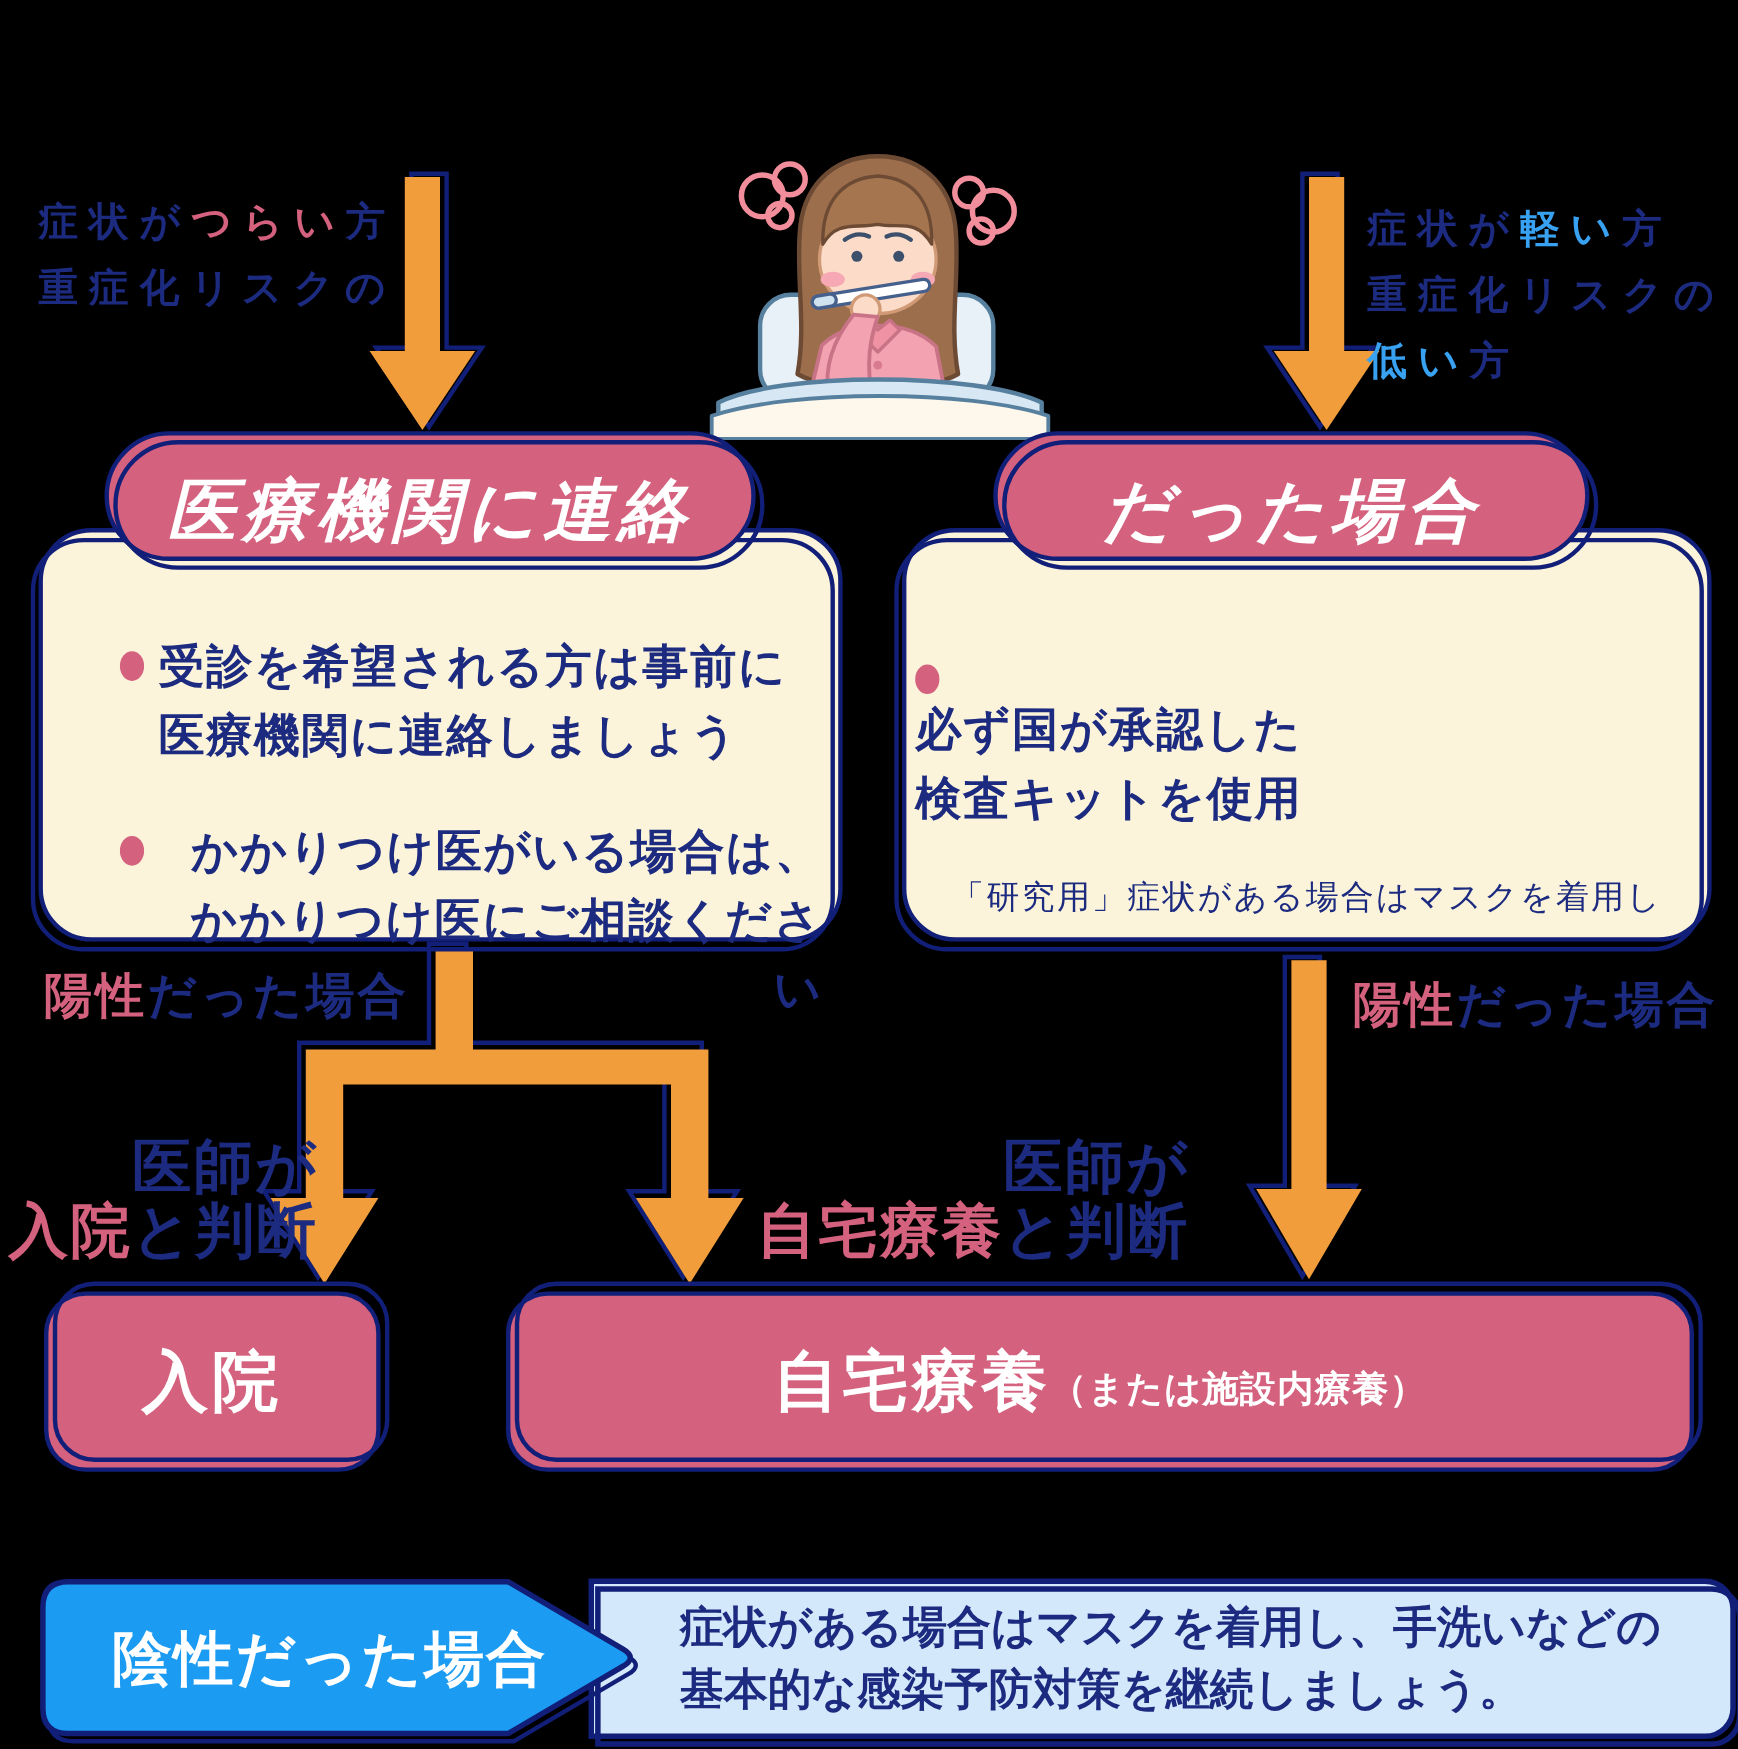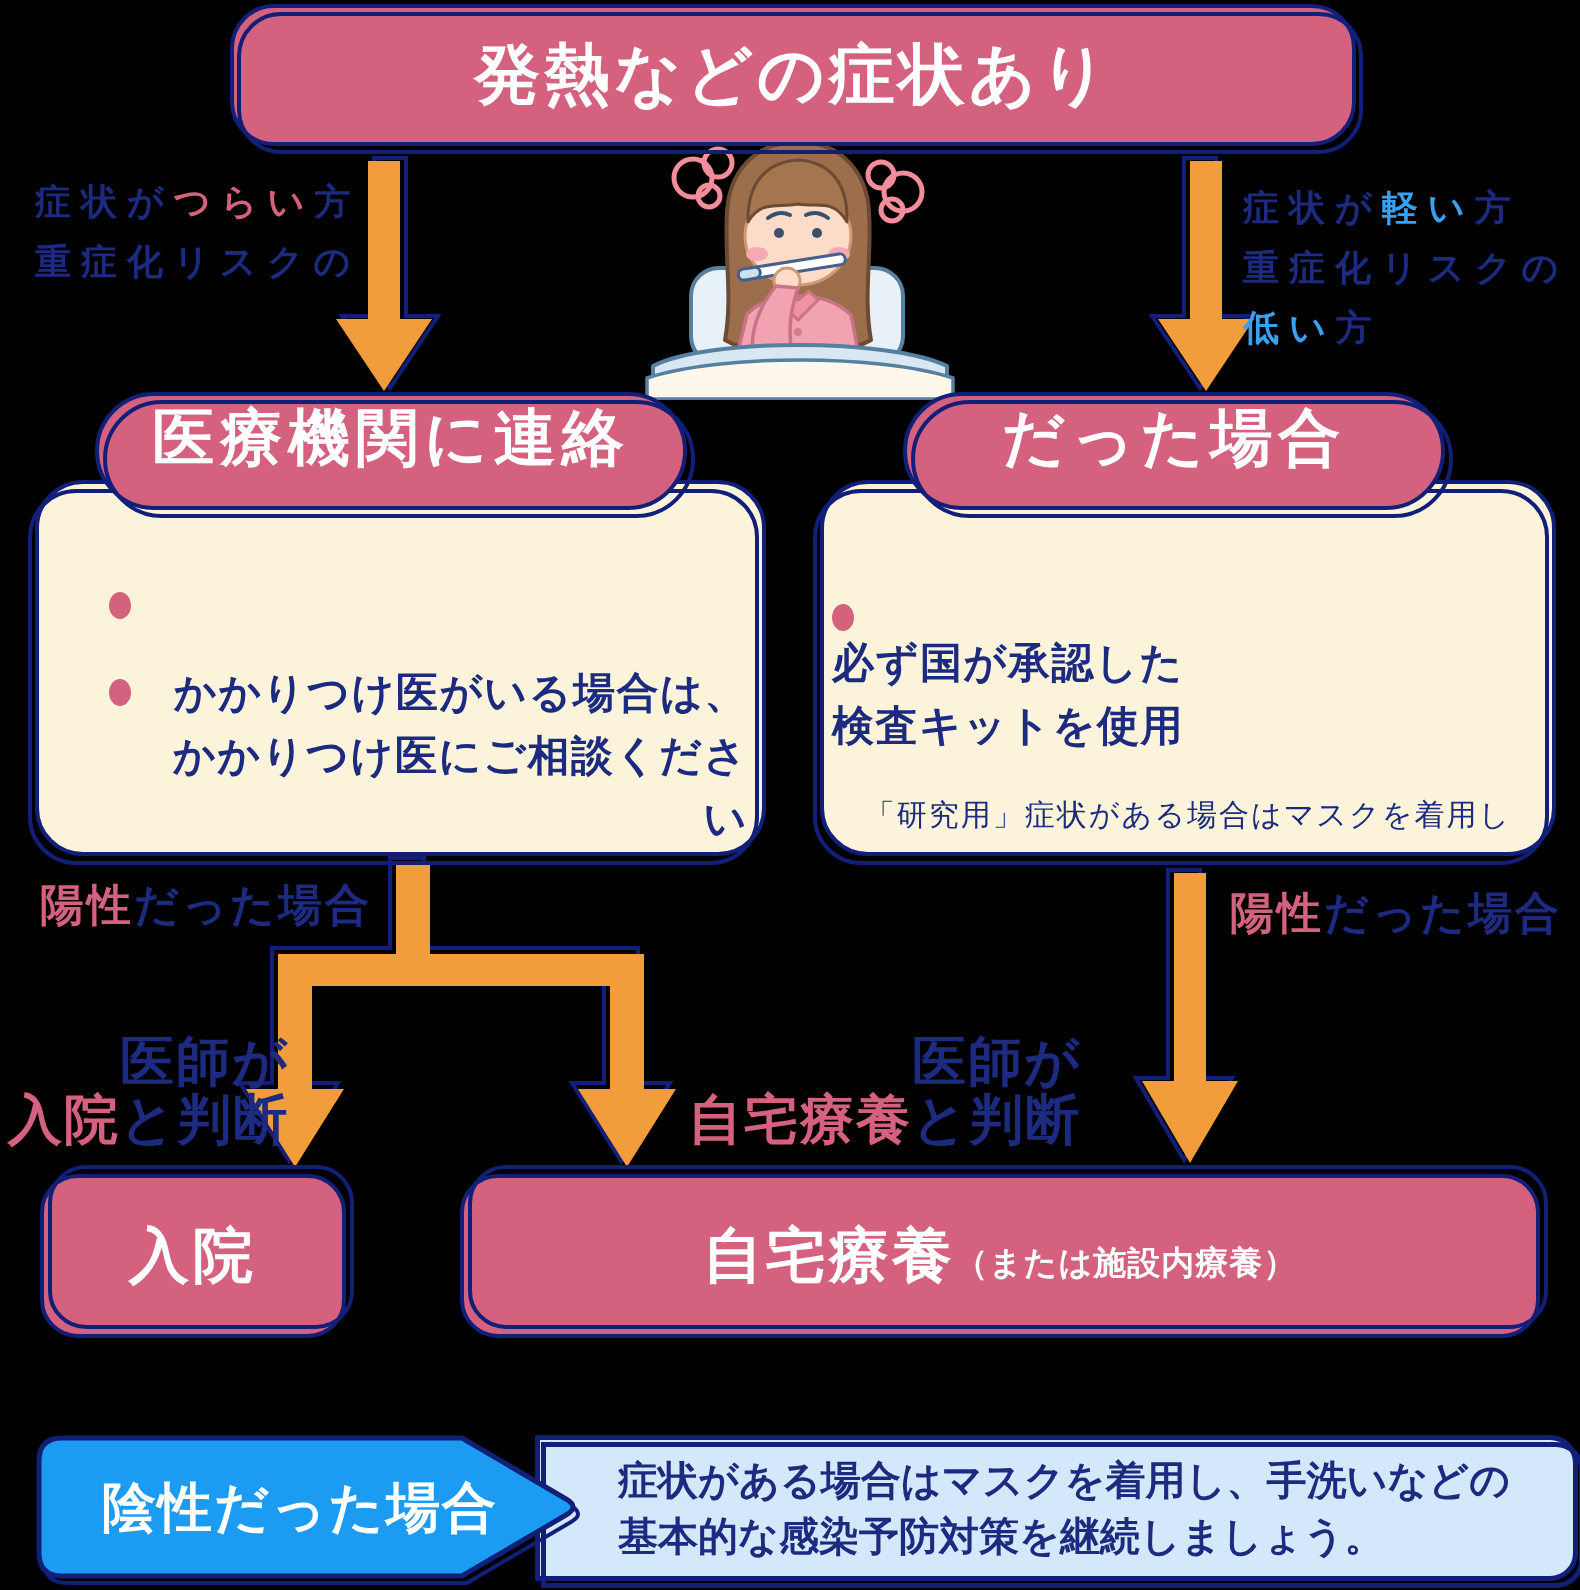--- a/index.html
+++ b/index.html
@@ -21,21 +21,21 @@
   
   .obox{position:absolute;border:4px solid var(--navy);box-sizing:border-box;z-index:2;}
   .obox::after{content:"";position:absolute;inset:-4px;border:4px solid var(--navy);
     border-radius:inherit;transform:translate(var(--sx,7px),var(--sy,8px));z-index:-1;pointer-events:none;}
 
   .top-box{left:230px;top:4px;width:1126px;height:142px;background:var(--pink);
     border-radius:44px;--sx:7px;--sy:8px;display:flex;align-items:center;justify-content:center;}
   .top-box span{color:var(--white);font-size:66px;font-weight:700;letter-spacing:4px;}
 
   .pill{background:var(--pink);border-radius:60px;--sx:8px;--sy:8px;z-index:3;
-    display:flex;align-items:flex-start;justify-content:center;}
+    display:flex;align-items:flex-end;justify-content:center;font-style:italic;}
   .pill span{color:var(--white);font-size:62px;font-weight:700;letter-spacing:6px;}
   .pill-left{left:95px;top:392px;width:592px;height:118px;}
   .pill-right{left:903px;top:392px;width:542px;height:118px;}
 
   .cream-box{background:var(--cream);border-radius:48px;--sx:-7px;--sy:9px;color:var(--navytext);}
   .cream-left{left:35px;top:480px;width:731px;height:376px;padding:90px 14px 0 70px;}
   .cream-right{left:820px;top:480px;width:736px;height:376px;padding:102px 8px 0 8px;text-align:center;}
 
   .bullet-row{display:flex;align-items:flex-start;text-align:left;}
   .bullet-row.centered{justify-content:center;flex-direction:column;}
@@ -100,23 +100,20 @@
     <path class="arrow-outline" d="M1184,158 H1216 V316 H1248 L1200,388 L1152,316 H1184 Z"></path>
     <path class="arrow-fill" transform="translate(6,3)" d="M1184,158 H1216 V316 H1248 L1200,388 L1152,316 H1184 Z"></path>
 
     <path class="arrow-outline" d="M390,858 L424,858 L424,948 L638,948 L638,1083 L670,1083 L621,1161 L572,1083 L604,1083 L604,980 L306,980 L306,1083 L338,1083 L289,1161 L240,1083 L272,1083 L272,948 L390,948 Z"></path>
     <path class="arrow-fill" transform="translate(6,6)" d="M390,858 L424,858 L424,948 L638,948 L638,1083 L670,1083 L621,1161 L572,1083 L604,1083 L604,980 L306,980 L306,1083 L338,1083 L289,1161 L240,1083 L272,1083 L272,948 L390,948 Z"></path>
 
     <path class="arrow-outline" d="M1168,870 H1200 V1078 H1232 L1184,1160 L1136,1078 H1168 Z"></path>
     <path class="arrow-fill" transform="translate(6,3)" d="M1168,870 H1200 V1078 H1232 L1184,1160 L1136,1078 H1168 Z"></path>
   </svg>
 
-  <div class="obox top-box">
-    <span>発熱などの症状あり</span>
-  </div>
 
   <svg class="abs" style="left:635px;top:118px" width="330" height="282" viewBox="0 0 330 282">
     <g fill="none" stroke="#f28e9b" stroke-width="5" stroke-linecap="round">
       <circle cx="58" cy="60" r="19"></circle>
         <circle cx="83" cy="45" r="14"></circle>
         <circle cx="74" cy="78" r="11"></circle>
     </g>
     <g fill="none" stroke="#f28e9b" stroke-width="5" stroke-linecap="round">
       <circle cx="268" cy="74" r="19"></circle>
         <circle cx="246" cy="57" r="13"></circle>
@@ -156,20 +153,22 @@
 
   <div class="abs branch-label branch-right">
     <div class="bl-line"><span>症状が</span><span class="em-sky">軽い</span><span>方</span></div>
     <div class="bl-line">重症化リスクの</div>
     <div class="bl-line"><span class="em-sky">低い</span><span>方</span></div>
   </div>
 
   <div class="obox cream-box cream-left">
     <div class="bullet-row">
       <span class="bullet-dot"></span>
+      <span class="bullet-text">受診を希望される方は事前に
+医療機関に連絡しましょう</span>
     </div>
     <div class="bullet-row second">
       <span class="bullet-dot"></span>
       <span class="bullet-text">かかりつけ医がいる場合は、
 かかりつけ医にご相談ください</span>
     </div>
   </div>
   <div class="obox pill pill-left">
     <span>医療機関に連絡</span>
   </div>

